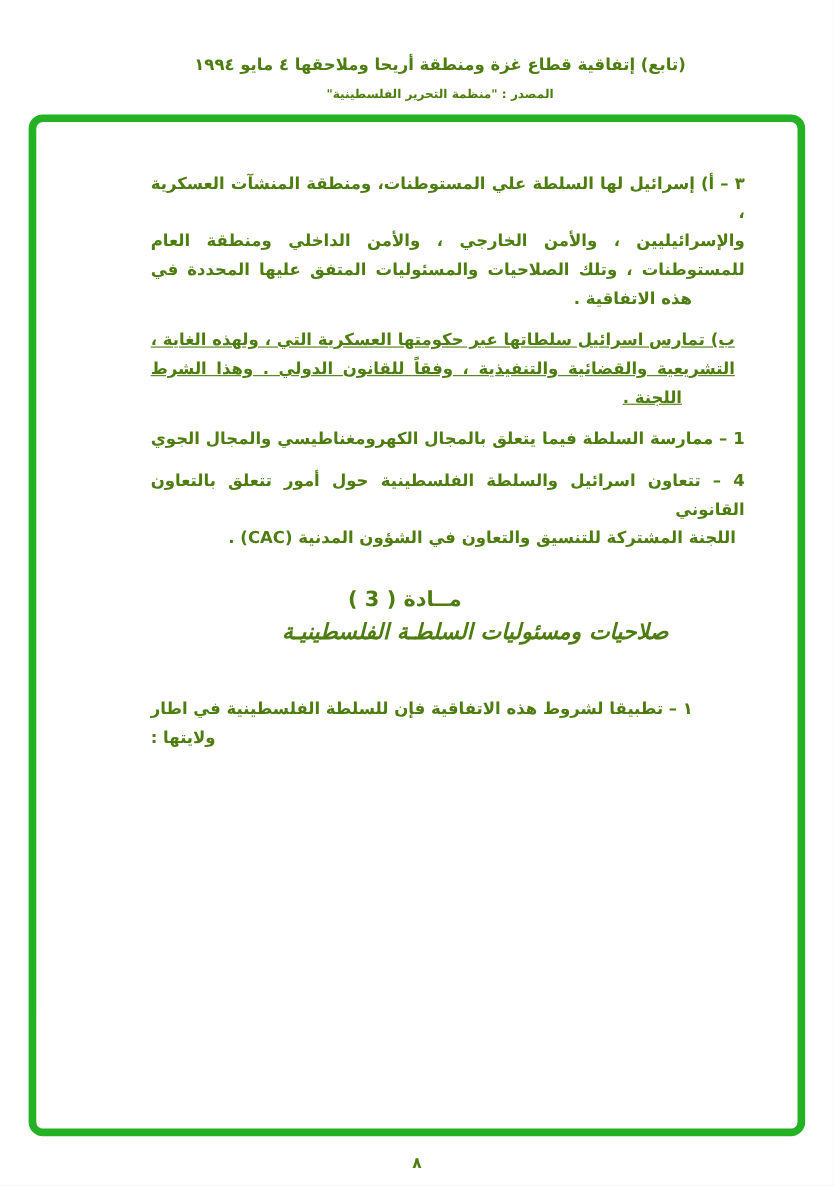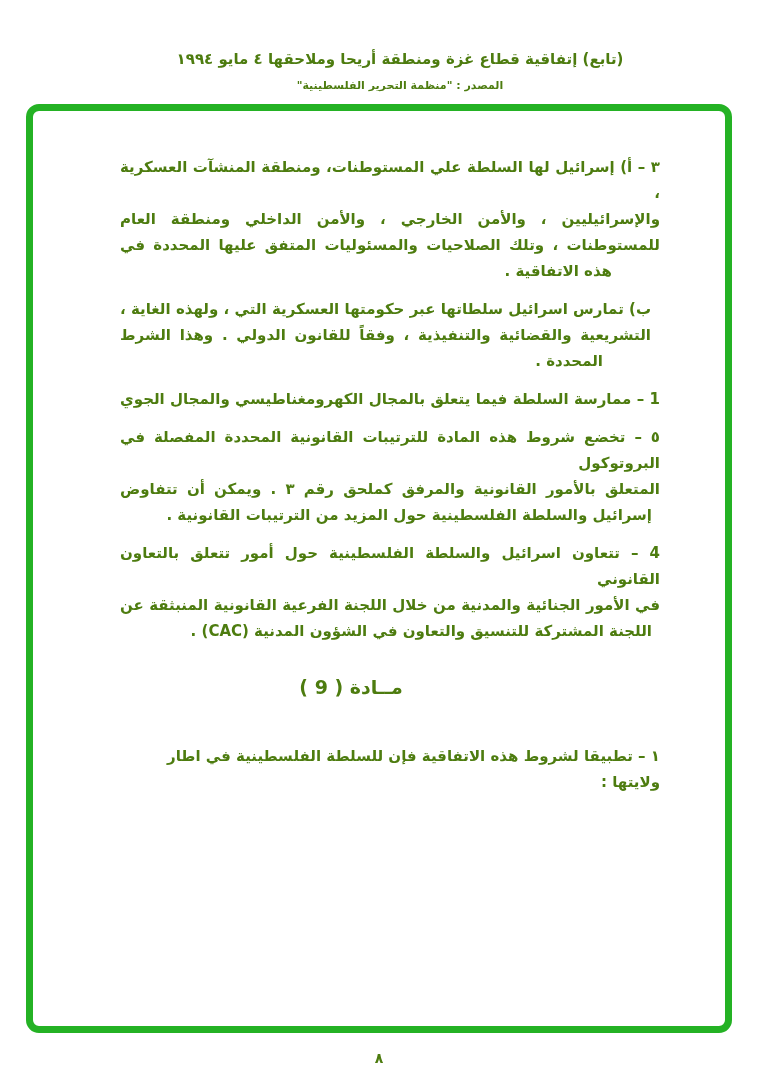--- a/index.html
+++ b/index.html
@@ -40,31 +40,31 @@
     width: 706px;
     height: 929px;
     box-sizing: border-box;
     border: 7px solid #24b224;
     border-radius: 13px;
     background: #ffffff;
   }
   .content {
     position: absolute;
     top: 154px;
-    right: 98px;
+    right: 81px;
     width: 540px;
     margin-left: 12px;
   }
   .para {
     font-size: 15px;
     font-weight: bold;
     line-height: 26px;
     margin: 0 0 12px 0;
   }
-  .para-sub { padding-right: 9px; }
+  .para-sub { padding-right: 9px; text-decoration: underline; }
   .ln { text-align: right; }
   .ln.j { text-align: justify; text-align-last: justify; }
   .ln.end-short { padding-left: 0; padding-right: 48px; }
   .ln.end-flush { text-align: right; padding-right: 8px; }
   .article-heading {
     position: relative;
     left: -39px; 
     margin: 32px 0 6px 0;
     text-align: center;
     font-size: 19px;
@@ -77,21 +77,21 @@
     text-align: center;
     font-size: 20px;
     font-weight: bold;
     font-style: italic;
   }
   .item-one {
     margin-top: 45px;
     font-size: 15px;
     font-weight: bold;
     line-height: 26px;
-    text-align: right;
+    text-align: left;
   }
   .page-number {
     position: absolute;
     top: 1050px;
     left: 0;
     width: 100%;
     text-align: center;
     font-size: 14px;
     font-weight: bold;
   }
@@ -112,39 +112,34 @@
     <div>
         <div class="para">
           <div class="ln j">٣ – أ) إسرائيل لها السلطة علي المستوطنات، ومنطقة المنشآت العسكرية ،</div>
           <div class="ln j">والإسرائيليين ، والأمن الخارجي ، والأمن الداخلي ومنطقة العام</div>
           <div class="ln j">للمستوطنات ، وتلك الصلاحيات والمسئوليات المتفق عليها المحددة في</div>
           <div class="ln end-short">هذه الاتفاقية .</div>
         </div>
         <div class="para para-sub">
           <div class="ln j">ب) تمارس اسرائيل سلطاتها عبر حكومتها العسكرية التي ، ولهذه الغاية ،</div>
           <div class="ln j">التشريعية والقضائية والتنفيذية ، وفقاً للقانون الدولي . وهذا الشرط</div>
-          <div class="ln end-short">المحددة .</div>
+          <div class="ln end-short">اللجنة .</div>
         </div>
         <div class="para">
           <div class="ln j">1 – ممارسة السلطة فيما يتعلق بالمجال الكهرومغناطيسي والمجال الجوي</div>
         </div>
         <div class="para">
-          <div class="ln j">٥ – تخضع شروط هذه المادة للترتيبات القانونية المحددة المفصلة في البروتوكول</div>
-          <div class="ln j">المتعلق بالأمور القانونية والمرفق كملحق رقم ٣ . ويمكن أن تتفاوض</div>
-          <div class="ln end-flush">إسرائيل والسلطة الفلسطينية حول المزيد من الترتيبات القانونية .</div>
-        </div>
-        <div class="para">
           <div class="ln j">4 – تتعاون اسرائيل والسلطة الفلسطينية حول أمور تتعلق بالتعاون القانوني</div>
-          <div class="ln j">في الأمور الجنائية والمدنية من خلال اللجنة الفرعية القانونية المنبثقة عن</div>
           <div class="ln end-flush">اللجنة المشتركة للتنسيق والتعاون في الشؤون المدنية (CAC) .</div>
         </div>
       </div>
 
-    <div class="article-heading">مــادة ( 9 )</div>
+    <div class="article-heading">مــادة ( 3 )</div>
 
+    <div class="article-subtitle">صلاحيات ومسئوليات السلطـة الفلسطينيـة</div>
 
     <div class="item-one">١ – تطبيقا لشروط هذه الاتفاقية فإن للسلطة الفلسطينية في اطار ولايتها :</div>
 
   </div>
 
   <div class="page-number">٨</div>
 
 </div>
 
 </body></html>

